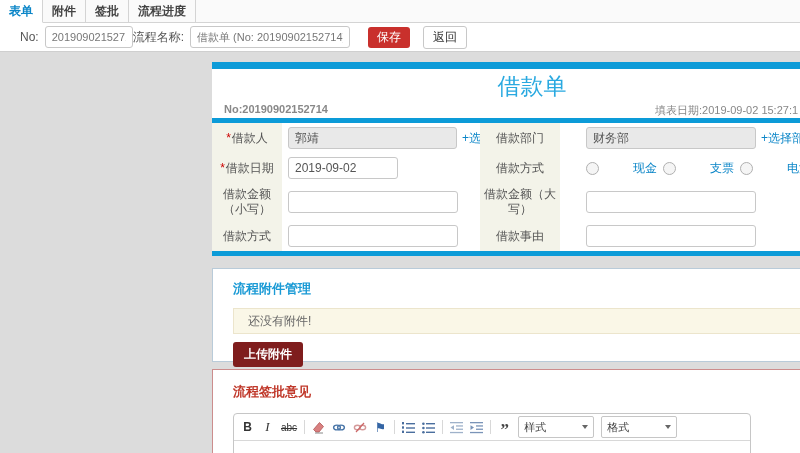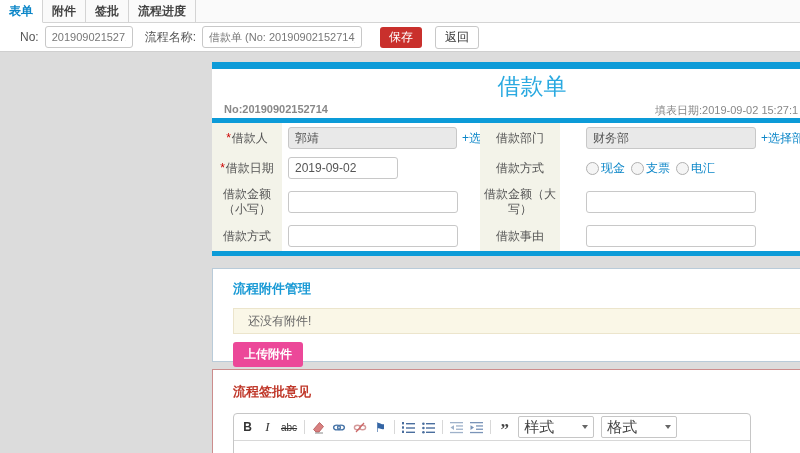--- a/index.html
+++ b/index.html
@@ -44,66 +44,66 @@
   .lab{background:#f3f3e9;color:#555;font-size:12px;justify-content:center;text-align:center;line-height:15px;padding:0 3px;}
   .fld{background:#fff;padding-left:6px;}
   .fld.rcol{padding-left:26px;}
   .req{color:#cc0000;margin-right:1px;}
   .f-input{height:18px;border:1px solid #c8c8c8;border-radius:3px;font-size:12px;color:#555;
     padding:1px 6px;background:#fff;font-family:inherit;}
   .f-input.ro{background:#e9e9e9;}
   .w170{width:156px;} .w108{width:96px;}
   .sel-link{font-size:12px;color:#0c86c8;margin-left:5px;text-decoration:none;white-space:nowrap;cursor:pointer;}
   .radio-group{display:flex;align-items:center;gap:6px;}
-  .radio-opt{display:flex;align-items:center;cursor:pointer;}
+  .radio-opt{display:flex;align-items:center;cursor:pointer;gap:32px;}
   .radio-circle{width:11px;height:11px;border:1px solid #b0b0b0;border-radius:50%;background:#f5f5f5;margin-right:2px;}
   .radio-lbl{font-size:12px;color:#0c86c8;}
 
   
   .card-attach{top:216px;height:94px;border:1px solid #b9cbd9;box-sizing:border-box;padding:11px 20px;}
   .sec-title-blue{font-size:13px;font-weight:bold;color:#1a9ad5;}
   .empty-box{margin-top:10px;height:24px;line-height:24px;background:#faf7e7;border:1px solid #ece5cc;
     padding-left:14px;font-size:12px;color:#666;width:586px;}
-  .btn-upload{display:inline-block;margin-top:8px;background:#ec4899;color:#fff;font-size:12px;font-weight:bold;
+  .btn-upload{display:inline-block;margin-top:8px;background:#7f1d1d;color:#fff;font-size:12px;font-weight:bold;
     border:none;border-radius:3px;padding:4px 11px;cursor:pointer;font-family:inherit;}
 
   
   .card-approve{top:317px;height:170px;border:1px solid #cc8d8d;box-sizing:border-box;padding:13px 20px;}
   .sec-title-red{font-size:13px;font-weight:bold;color:#c0392b;}
   .editor{margin-top:12px;width:516px;border:1px solid #c6c6c6;border-radius:4px;background:#fff;}
   .ed-toolbar{height:26px;border-bottom:1px solid #d8d8d8;display:flex;align-items:center;padding:0 7px;gap:7px;}
   .ed-btn{display:flex;align-items:center;justify-content:center;min-width:13px;height:16px;cursor:pointer;}
   .ed-b{font-weight:bold;font-size:12px;color:#333;}
   .ed-i{font-style:italic;font-family:"Liberation Serif",serif;font-size:13px;color:#333;}
   .ed-s{font-size:10px;color:#333;text-decoration:line-through;}
   .ed-flag{font-size:13px;color:#3465a4;line-height:13px;}
   .ed-q{font-family:"Liberation Serif",serif;font-weight:bold;font-size:17px;color:#444;line-height:10px;margin-top:6px;}
   .ed-sep{width:1px;height:14px;background:#d8d8d8;}
   .ed-select{display:flex;align-items:center;justify-content:space-between;width:64px;height:20px;
     border:1px solid #c6c6c6;border-radius:2px;padding:0 5px;cursor:pointer;}
-  .ed-select .t{font-size:15px;color:#444;}
+  .ed-select .t{font-size:11px;color:#444;}
   .caret{width:0;height:0;border-left:3px solid transparent;border-right:3px solid transparent;border-top:4px solid #666;}
   .ed-body{height:80px;background:#fff;cursor:text;}
 </style>
 </head>
 <body>
 
 <div id="app">
 
   <div class="tabbar">
     <div class="tab active">表单</div>
     <div class="tab">附件</div>
     <div class="tab">签批</div>
     <div class="tab">流程进度</div>
   </div>
 
   <div class="toolbar">
     <span class="lbl">No:</span>
     <input class="tb-input" style="width: 74px;" value="20190902152714">
-    <span class="lbl" style="margin-left:12px;">流程名称:</span>
+    <span class="lbl" style="margin-left:0;">流程名称:</span>
     <input class="tb-input" style="width: 146px;" value="借款单 (No: 20190902152714)郭靖">
     <button class="btn btn-save">保存</button>
     <button class="btn btn-back">返回</button>
   </div>
 
   <div class="page">
 
     <div class="card card-form">
       <div class="bluebar h7"></div>
       <div class="doc-title">借款单</div>

